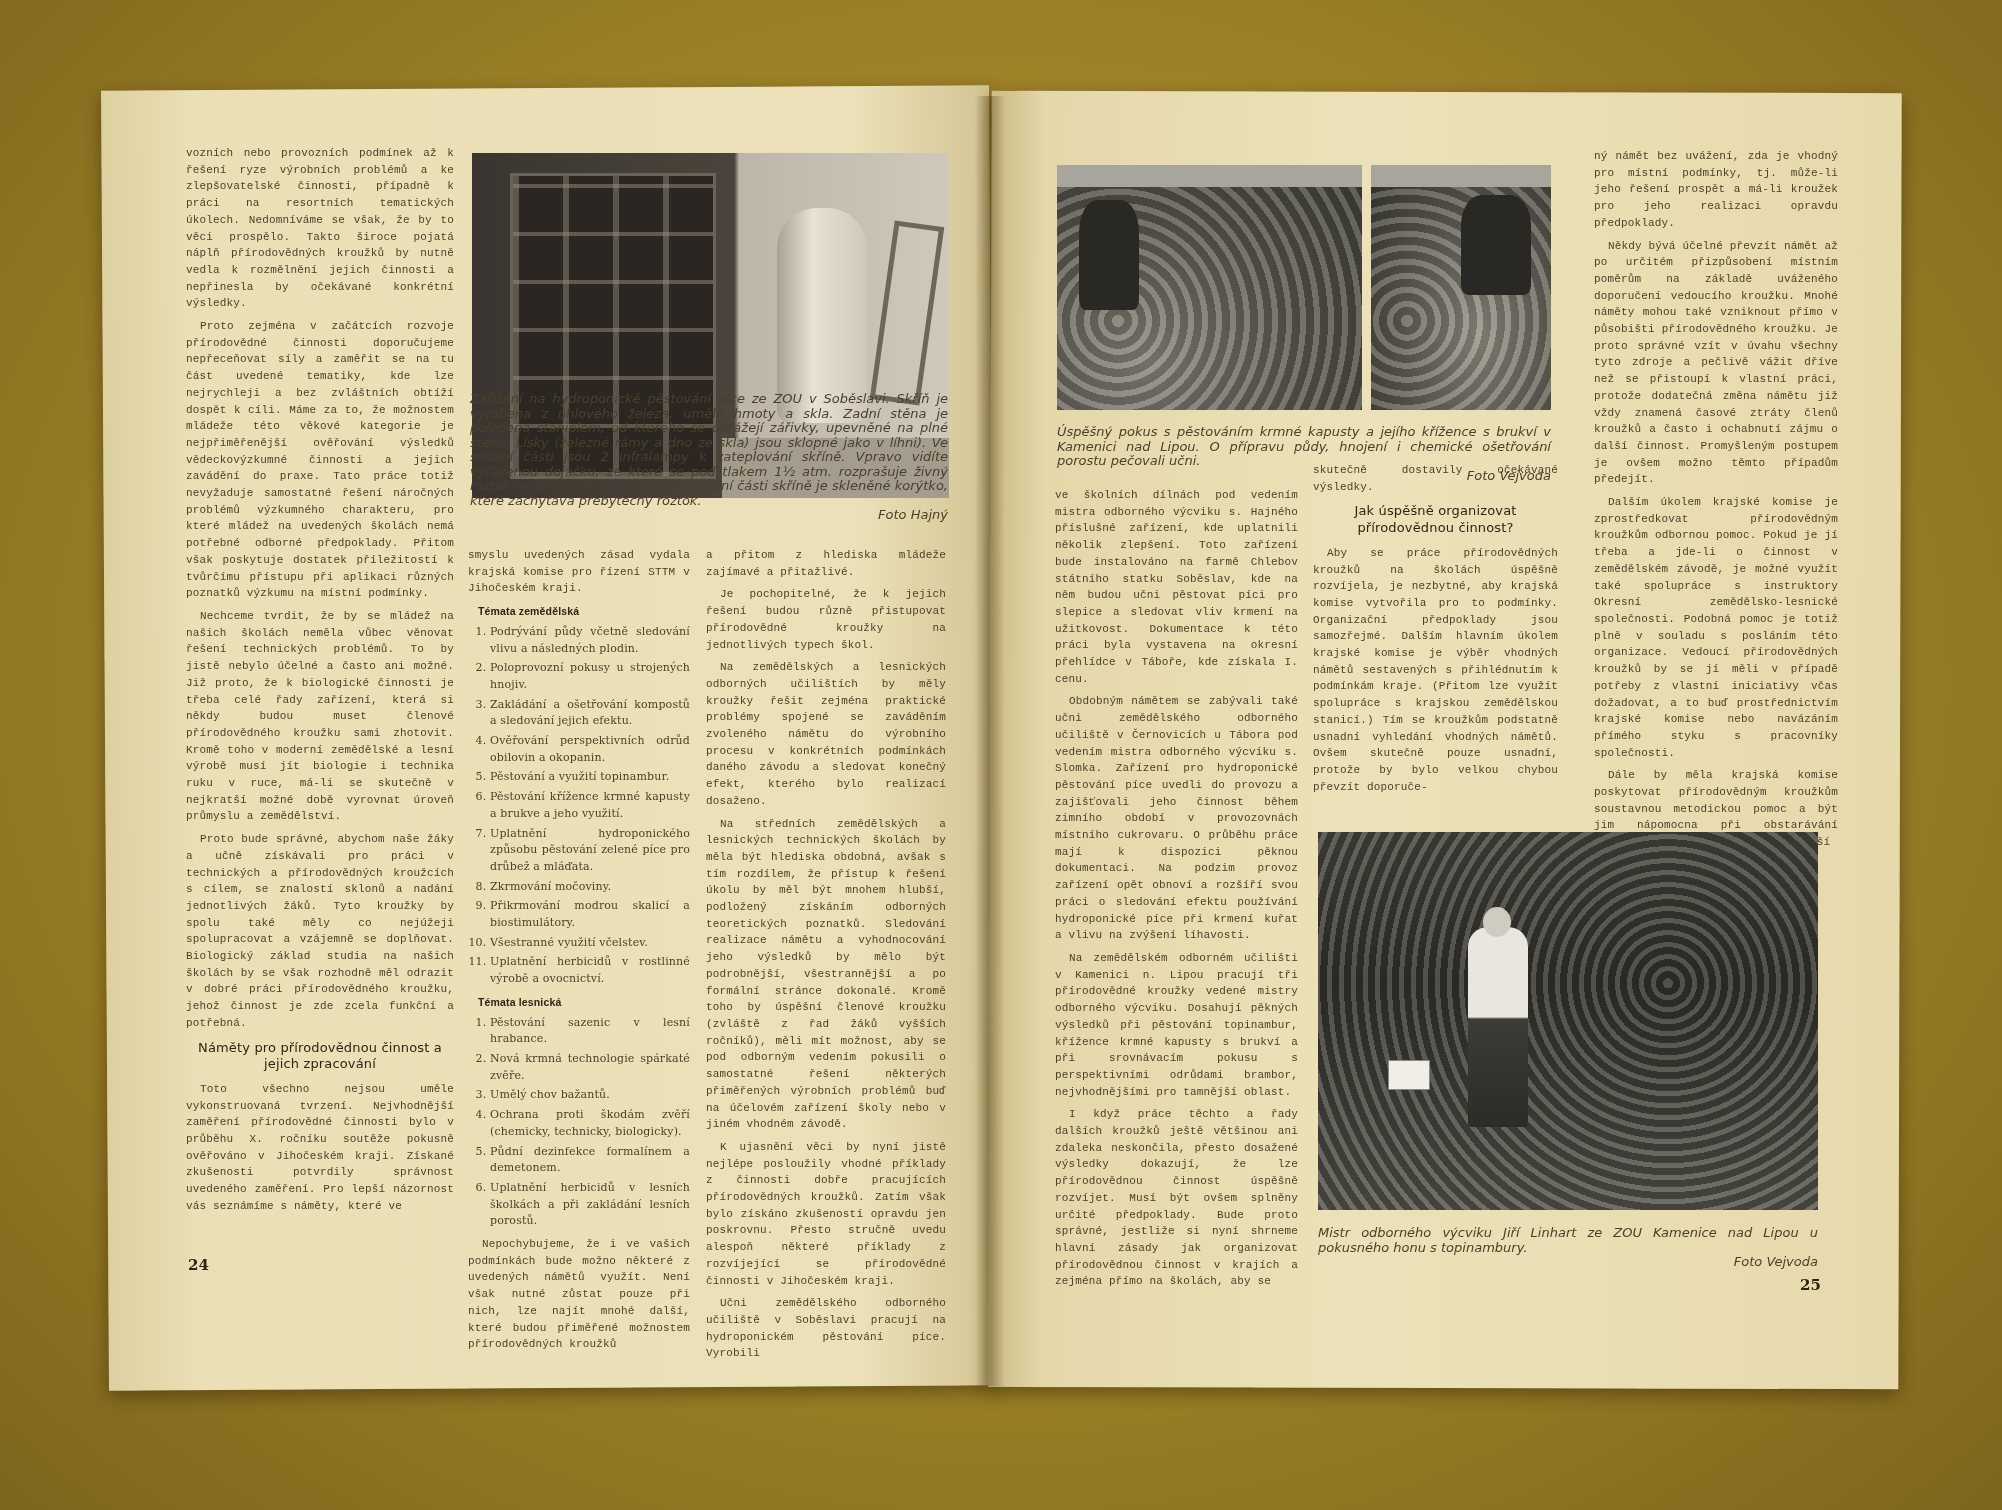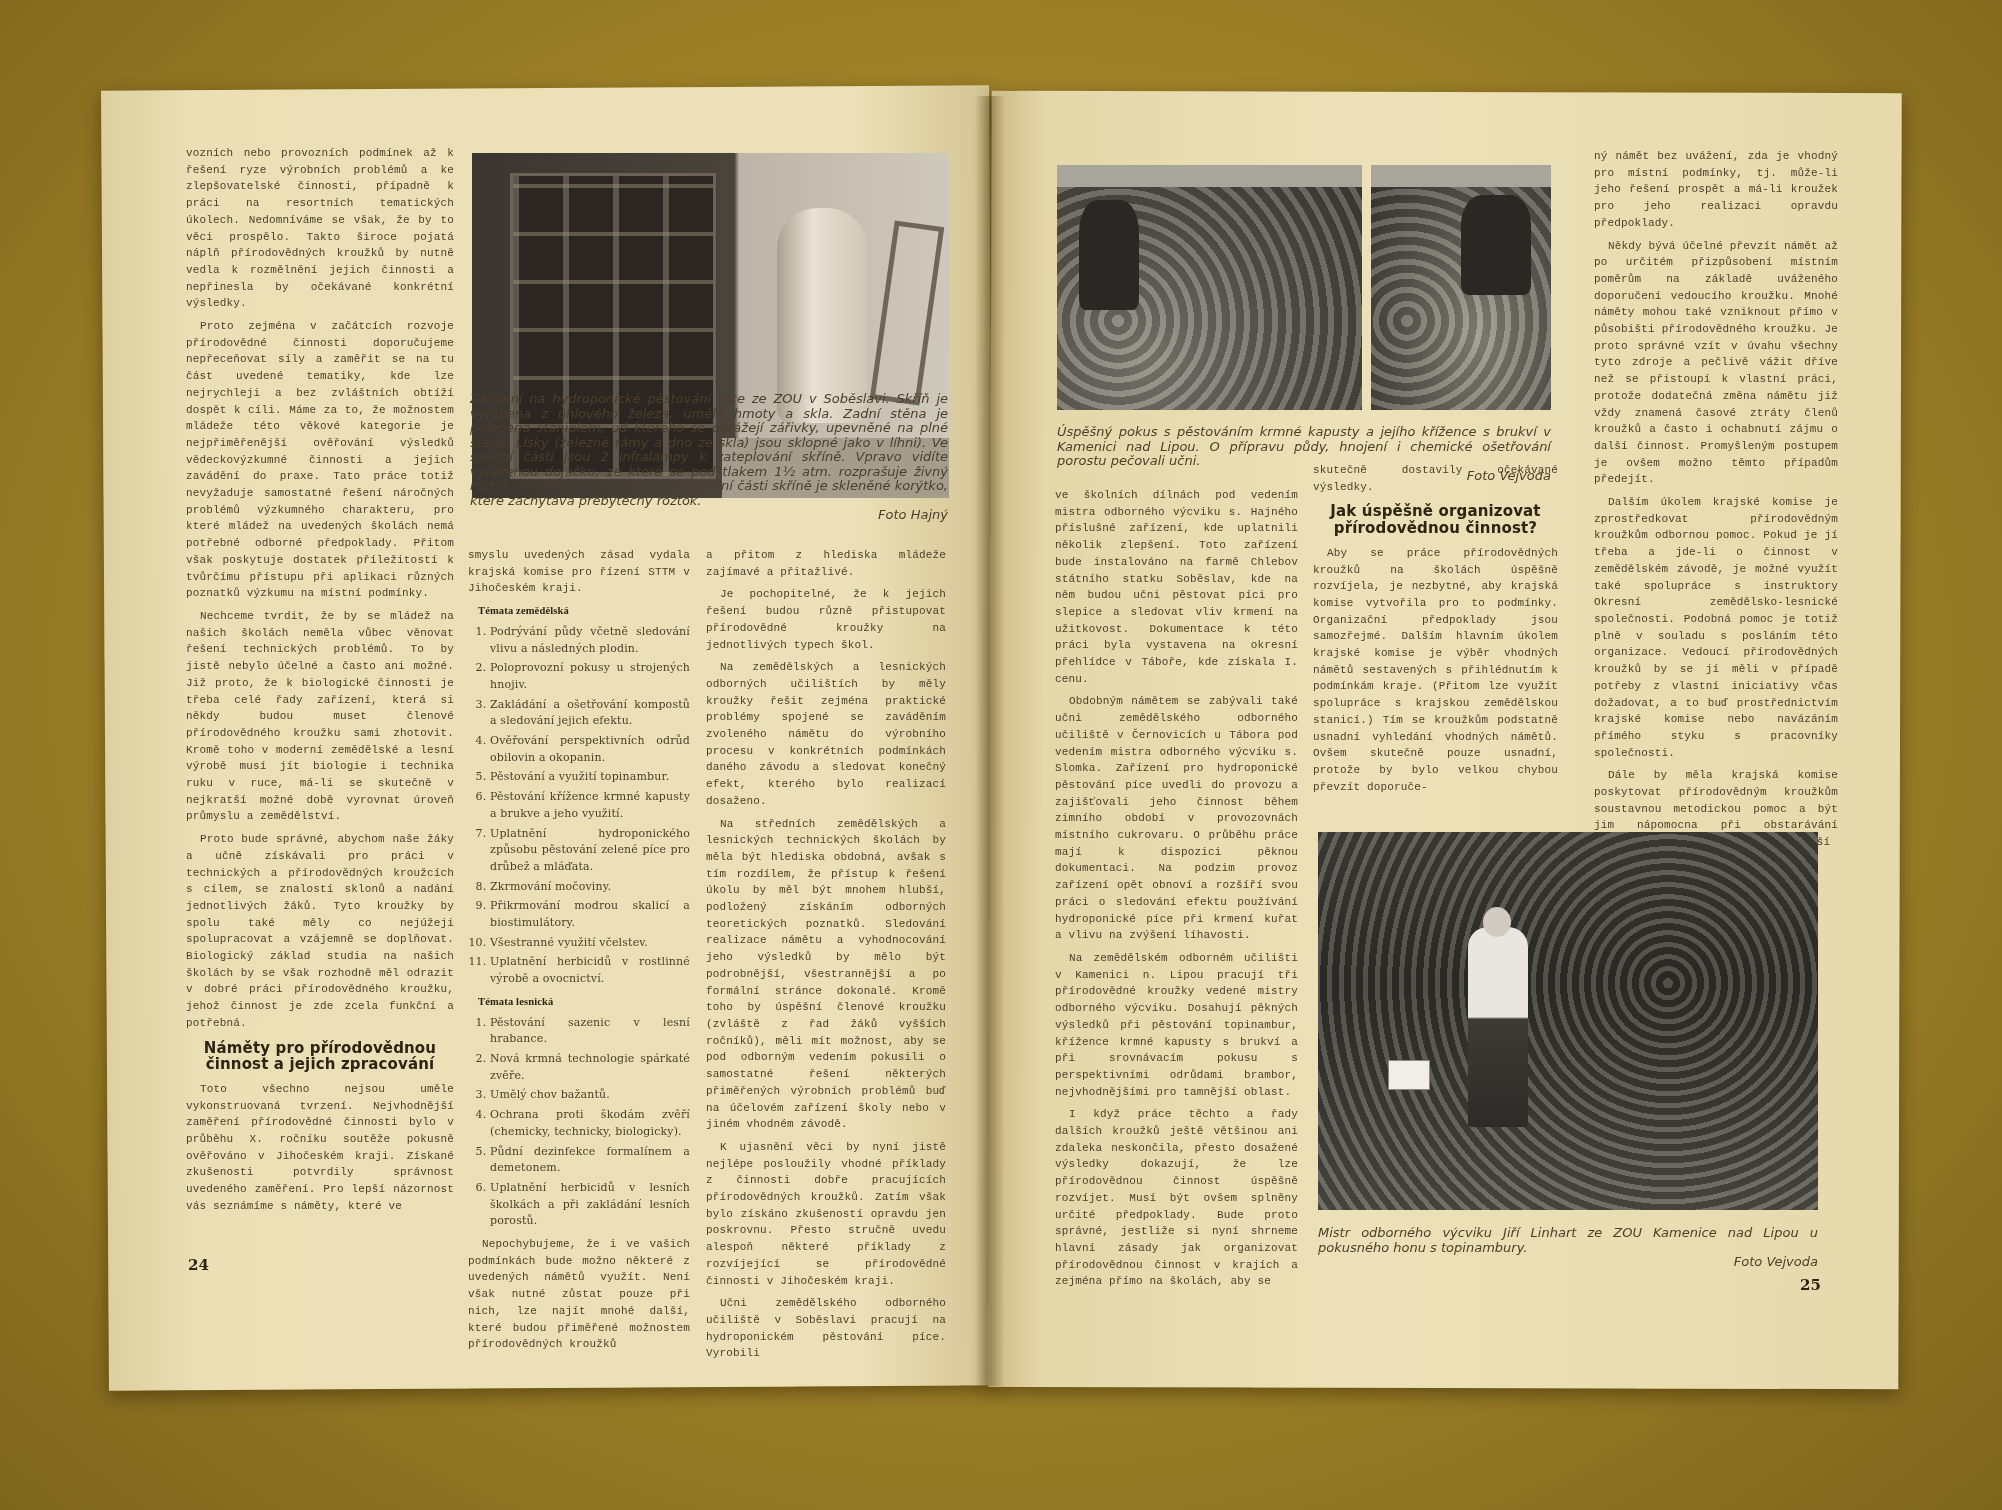--- a/index.html
+++ b/index.html
@@ -10,23 +10,23 @@
   .page-left{left:105px;top:88px;width:888px;height:1300px;transform:rotate(-0.35deg);
     background:linear-gradient(90deg,#ddd0a0 0%,#eadfb5 10%,#ebe0b7 85%,#d3c493 100%);}
   .page-right{left:990px;top:92px;width:910px;height:1296px;transform:rotate(0.15deg);
     background:linear-gradient(90deg,#cbbb87 0%,#e4d7aa 6%,#ece1b8 40%,#e6d9ac 100%);}
   .gutter{position:absolute;left:975px;top:96px;width:30px;height:1290px;
     background:linear-gradient(90deg,rgba(90,70,20,0) 0%,rgba(90,70,20,.45) 50%,rgba(90,70,20,0) 100%);}
   .col{position:absolute;color:#4b3f2a;font-size:11px;line-height:16.7px;text-align:justify;
     letter-spacing:.15px;}
   .col p{margin:0 0 6px 0;text-indent:14px;font-family:Liberation Mono, monospace;}
   .col p.noind{text-indent:0;}
-  .col h3{margin:8px 0 8px 0;font-size:15px;font-weight:bold;color:#2e2413;text-align:center;
+  .col h3{margin:8px 0 8px 0;font-size:13px;font-weight:normal;color:#2e2413;text-align:center;
     font-family:"DejaVu Sans",sans-serif;}
-  .col h4{margin:4px 0 4px 10px;font-size:10.5px;font-weight:bold;color:#2e2413;font-family:Liberation Serif, serif;}
+  .col h4{margin:4px 0 4px 10px;font-size:10.5px;font-weight:bold;color:#2e2413;font-family:Liberation Sans, sans-serif;}
   .col ol{margin:0 0 6px 0;padding-left:22px;}
   .col li{margin-bottom:3px;}
   .caption{position:absolute;font-style:italic;color:#4b3f2a;font-size:13px;line-height:14.5px;
     text-align:justify;font-family:"DejaVu Sans",sans-serif;}
   .credit{display:block;text-align:right;}
   .photo{position:absolute;overflow:hidden;background:#555;}
   .pagenum{position:absolute;font-weight:bold;font-size:15px;color:#2e2413;}
   
   .ph1{left:472px;top:153px;width:477px;height:345px;
     background:linear-gradient(90deg,#3a3530 0%,#4a443c 55%,#bdb6a8 56%,#cfc9bb 100%);}

